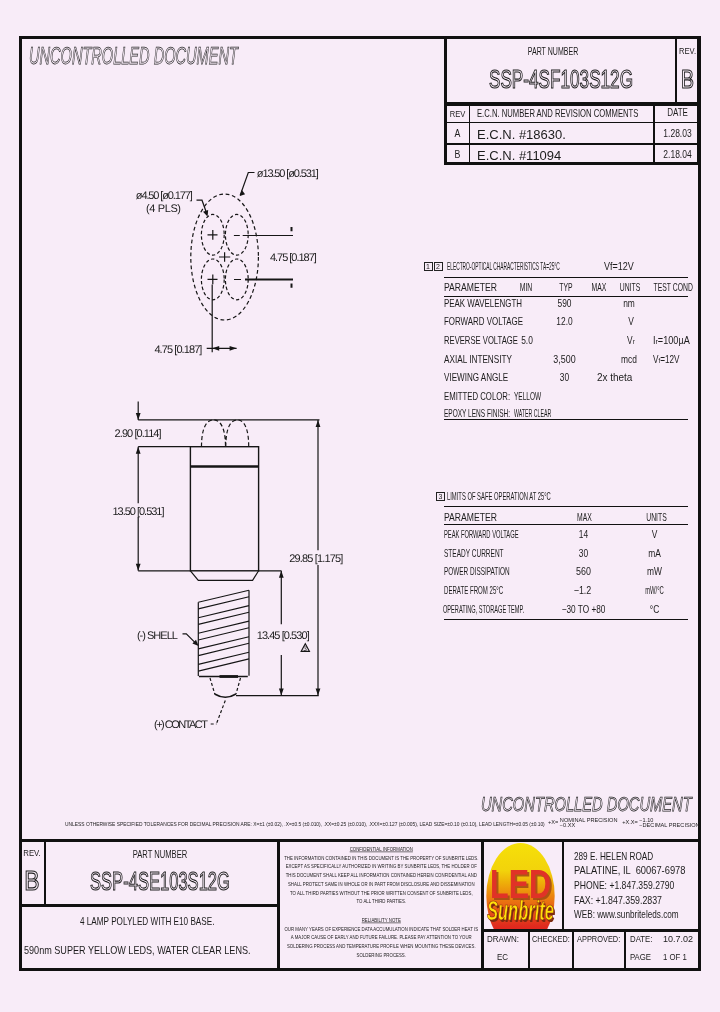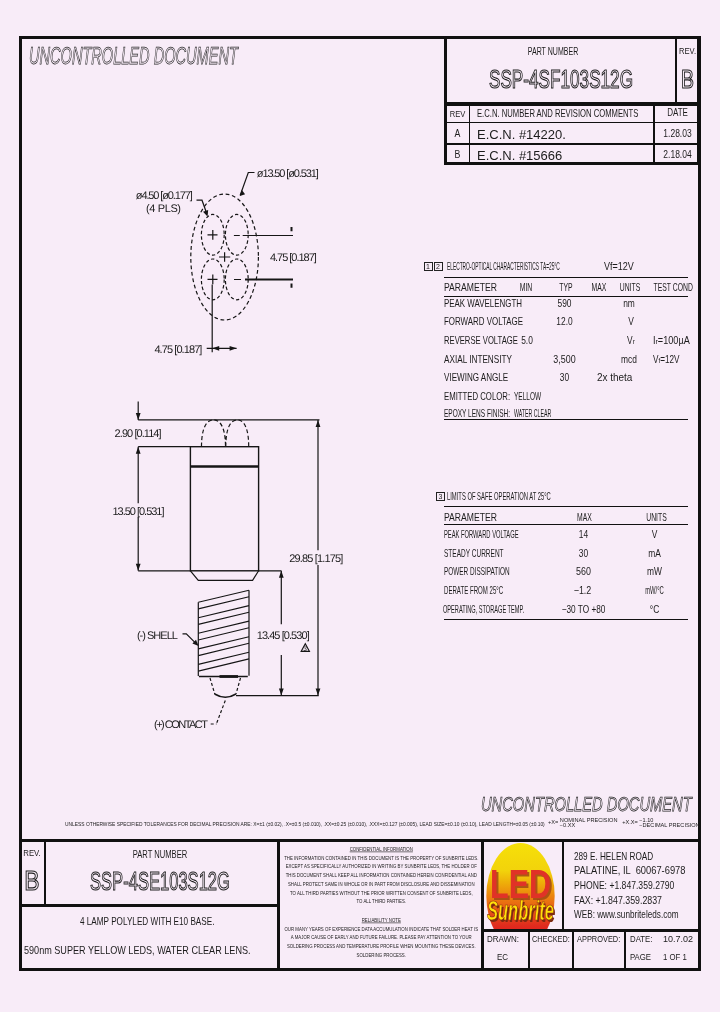--- a/index.html
+++ b/index.html
@@ -25,24 +25,24 @@
 <div class="a cad cc" style="left:676px;top:46.1px;width:23px;font-size:9.5px;transform:scaleX(0.8)">REV.</div>
 <div class="a cad cc" style="left:676px;top:65.5px;width:23px;font-size:26px;transform:scaleX(0.75);color:transparent;-webkit-text-stroke:1.1px #1c1c1c">B</div>
 <div class="a" style="left:444px;top:121.5px;width:256px;height:1.5px;background:#111"></div>
 <div class="a" style="left:468.5px;top:105px;width:1.5px;height:57px;background:#111"></div>
 <div class="a" style="left:653px;top:105px;width:1.5px;height:57px;background:#111"></div>
 <div class="a" style="left:444px;top:143px;width:256px;height:1.5px;background:#111"></div>
 <div class="a cad cc" style="left:446px;top:108.5px;width:23px;font-size:9.5px;transform:scaleX(0.8)">REV</div>
 <div class="a cad" style="left:477px;top:107.5px;font-size:10.5px;transform:scaleX(0.73)">E.C.N. NUMBER AND REVISION COMMENTS</div>
 <div class="a cad cc" style="left:655px;top:108px;width:45px;font-size:10px;transform:scaleX(0.8)">DATE</div>
 <div class="a cad cc" style="left:446px;top:128px;width:23px;font-size:11px;transform:scaleX(0.8)">A</div>
-<div class="a cad" style="left:477px;top:128px;font-size:13px;transform:scaleX(1)">E.C.N. #14220.</div>
+<div class="a cad" style="left:477px;top:128px;font-size:13px;transform:scaleX(1)">E.C.N. #18630.</div>
 <div class="a cad cc" style="left:655px;top:128.5px;width:45px;font-size:10px;transform:scaleX(0.85)">1.28.03</div>
 <div class="a cad cc" style="left:446px;top:149px;width:23px;font-size:11px;transform:scaleX(0.8)">B</div>
-<div class="a cad" style="left:477px;top:149px;font-size:13px;transform:scaleX(1)">E.C.N. #15666</div>
+<div class="a cad" style="left:477px;top:149px;font-size:13px;transform:scaleX(1)">E.C.N. #11094</div>
 <div class="a cad cc" style="left:655px;top:149.5px;width:45px;font-size:10px;transform:scaleX(0.85)">2.18.04</div>
 
 <div class="a" style="left:423.5px;top:261.5px;width:7px;height:7.5px;border:1px solid #222;font-size:7px;text-align:center;line-height:8px;color:#1c1c1c">1</div>
 <div class="a" style="left:433.5px;top:261.5px;width:7px;height:7.5px;border:1px solid #222;font-size:7px;text-align:center;line-height:8px;color:#1c1c1c">2</div>
 <div class="a cad" style="left:447px;top:260.6px;font-size:11px;transform:scaleX(0.44)">ELECTRO-OPTICAL CHARACTERISTICS TA=25°C</div>
 <div class="a cad" style="left:603.5px;top:260.6px;font-size:11px;transform:scaleX(0.82)">Vf=12V</div>
 <div class="a" style="left:444px;top:277px;width:244px;height:1.2px;background:#111"></div>
 <div class="a" style="left:444px;top:295.5px;width:244px;height:1.2px;background:#111"></div>
 <div class="a" style="left:444px;top:419px;width:244px;height:1.2px;background:#111"></div>
 <div class="a cad" style="left:444px;top:281.6px;font-size:10.5px;transform:scaleX(0.82)">PARAMETER</div>

